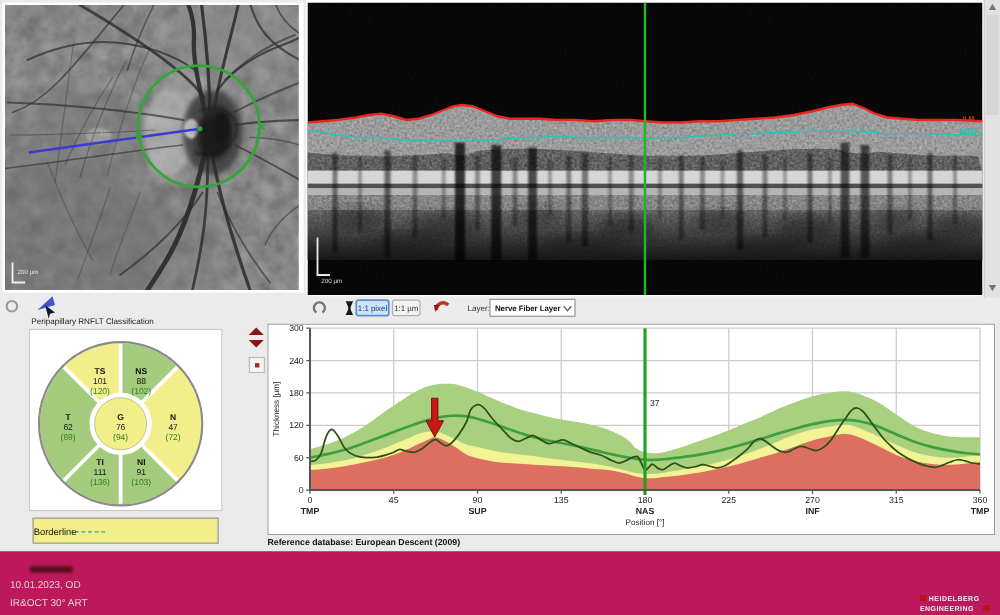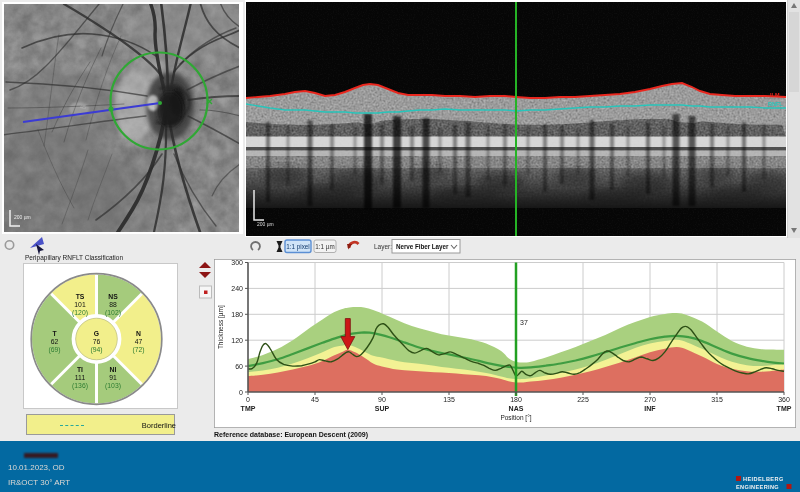--- a/index.html
+++ b/index.html
@@ -248,21 +248,21 @@
       <text x="57.0" y="125" text-anchor="middle" font-size="6.8" fill="#2e7d32">(136)</text>
       <text x="90.0" y="109" text-anchor="middle" font-size="6.8" font-weight="bold" fill="#111">NI</text>
       <text x="90.0" y="117" text-anchor="middle" font-size="6.8" fill="#111">91</text>
       <text x="90.0" y="125" text-anchor="middle" font-size="6.8" fill="#2e7d32">(103)</text>
       <text x="73.5" y="73" text-anchor="middle" font-size="6.8" font-weight="bold" fill="#111">G</text>
       <text x="73.5" y="81" text-anchor="middle" font-size="6.8" fill="#111">76</text>
       <text x="73.5" y="89" text-anchor="middle" font-size="6.8" fill="#2e7d32">(94)</text>
 </svg>
 <div class="abs" style="left:26px;top:414px;width:149px;height:21px;background:#f2ef8b;border:1px solid #9a9a9a">
   <div class="abs" style="left:33px;top:10px;width:24px;border-top:1.5px dashed #2aa89a"></div>
-  <div class="abs" style="left:0;top:6px;width:149px;text-align:right;font-size:7.5px;color:#111">Borderline</div>
+  <div class="abs" style="left:0;top:6px;width:149px;text-align:left;font-size:7.5px;color:#111">Borderline</div>
 </div>
 <svg width="20" height="45" viewBox="0 0 20 45" style="position:absolute;left:196px;top:260px">
 <path d="M3,8 L9,2 L15,8 Z" fill="#8c1414"></path>
 <path d="M3,12 L15,12 L9,18 Z" fill="#8c1414"></path>
 <rect x="3.5" y="26" width="12" height="12" fill="#f6f6f6" stroke="#bbb"></rect>
 <rect x="8" y="30.5" width="3.5" height="3.5" fill="#c02020"></rect>
 </svg>
 
 <svg width="582" height="169" viewBox="0 0 582 169" style="position:absolute;left:214px;top:259px">
 <rect x="0" y="0" width="582" height="169" fill="#ffffff" stroke="#9a9a9a" stroke-width="1.5"></rect>
@@ -324,21 +324,21 @@
       <text x="436.0" y="152.0" text-anchor="middle" font-size="7" font-weight="bold" fill="#222">INF</text>
       <text x="570.0" y="152.0" text-anchor="middle" font-size="7" font-weight="bold" fill="#222">TMP</text>
 <text x="302.0" y="161.0" text-anchor="middle" font-size="6.5" fill="#222">Position [°]</text>
 <text x="9" y="68.2" font-size="6.5" fill="#222" text-anchor="middle" transform="rotate(-90 9 68.2)">Thickness [µm]</text>
 <g>
 <path d="M131.3,59.6 h5 v18 h4.5 l-7,13 l-7,-13 h4.5 Z" fill="#cc1717" stroke="#7a0c0c" stroke-width="0.8"></path>
 </g>
 </svg>
 <div class="abs" style="left:214px;top:431px;font-size:7px;font-weight:bold;color:#111">Reference database: European Descent (2009)</div>
 
-<div class="abs" style="left:0;top:441px;width:800px;height:51px;background:#0369a1">
+<div class="abs" style="left:0;top:441px;width:800px;height:51px;background:#be185d">
   <div class="abs" style="left:24px;top:12px;width:34px;height:5px;background:#400c0c;opacity:0.85;filter:blur(1.2px)"></div>
   <div class="abs" style="left:8px;top:22px;font-size:8px;color:#ded9d4">10.01.2023, OD</div>
   <div class="abs" style="left:8px;top:37px;font-size:8px;color:#ded9d4">IR&amp;OCT 30° ART</div>
   <svg width="62" height="17" viewBox="0 0 62 17" style="position:absolute;right:3px;bottom:1px">
 <rect x="1" y="2" width="5" height="5" fill="#b01812"></rect>
 <text x="8" y="7" font-size="5.6" font-weight="bold" fill="#f2f2f2" letter-spacing="0.4" font-family="Liberation Sans, sans-serif">HEIDELBERG</text>
 <text x="1" y="15" font-size="5.6" font-weight="bold" fill="#f2f2f2" letter-spacing="0.35" font-family="Liberation Sans, sans-serif">ENGINEERING</text>
 <rect x="51.5" y="10" width="5" height="5" fill="#b01812"></rect>
 </svg>
 </div>

